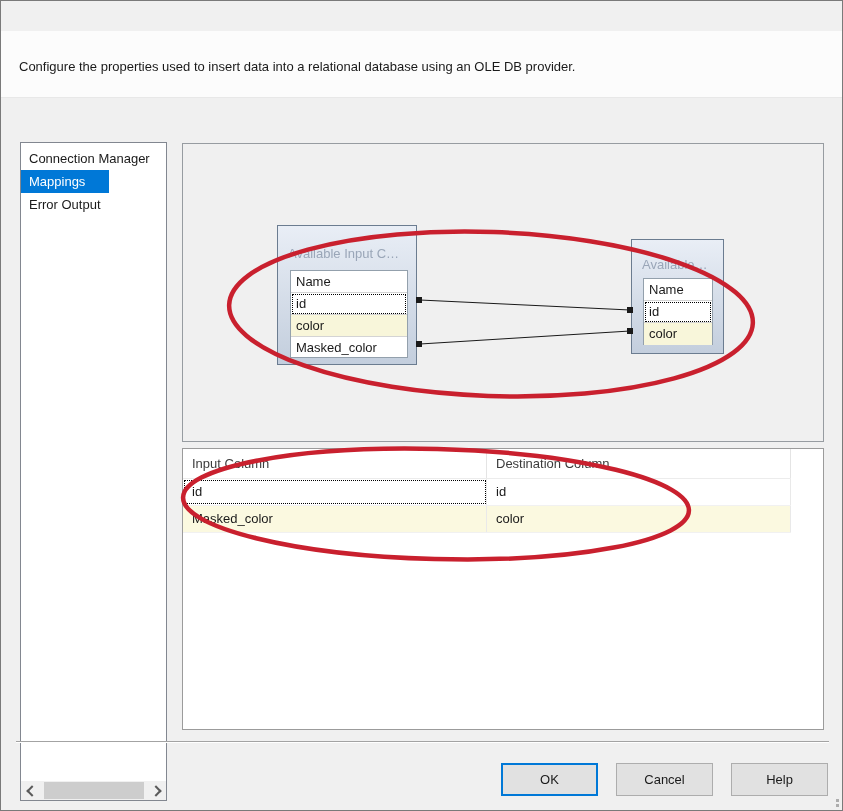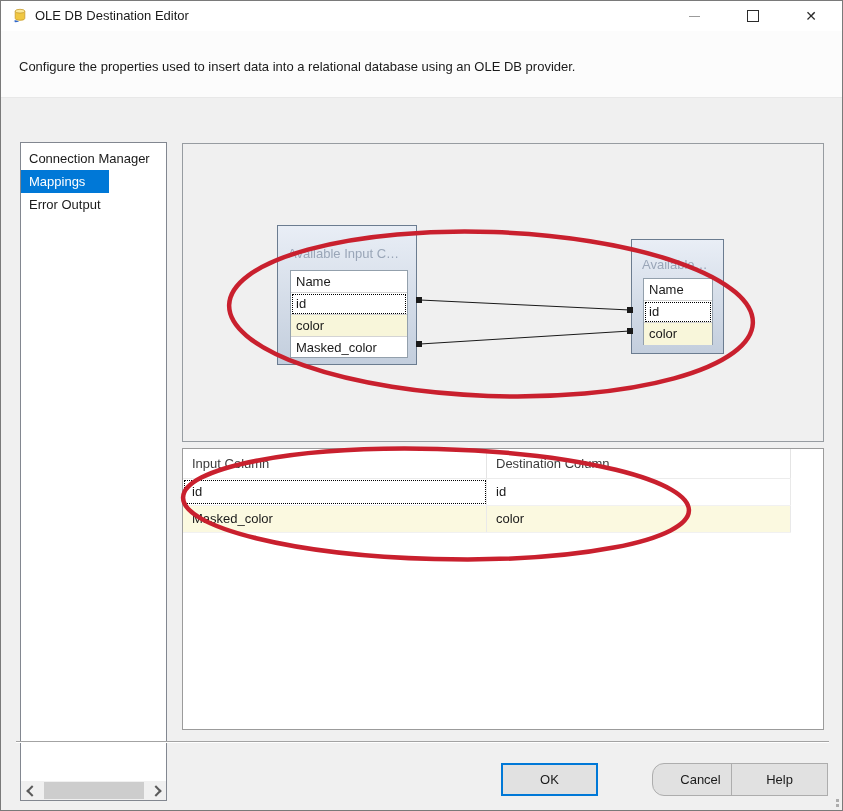--- a/index.html
+++ b/index.html
@@ -52,51 +52,34 @@
   .mg-hcell{width:304px;line-height:29px;font-size:13px;color:#3c3c3c;padding-left:9px;box-sizing:border-box;border-right:1px solid #e4e4e4;white-space:nowrap;overflow:hidden;}
   .mg-row{position:absolute;left:0;height:27px;display:flex;border-bottom:1px solid #f1f1f1;box-sizing:border-box;}
   .mg-cell{width:304px;line-height:26px;font-size:13px;color:#1a1a1a;padding-left:9px;box-sizing:border-box;border-right:1px solid #e9e9e9;white-space:nowrap;overflow:hidden;}
   .mg-row.r1{top:30px;}
   .mg-row.r2{top:57px;background:#fbf9e0;}
   .mg-cell.focus{outline:1px dotted #000;outline-offset:-2px;}
   
   .separator{position:absolute;left:15px;top:740px;width:813px;height:0;border-top:1px solid #a3a3a3;border-bottom:1px solid #ffffff;}
   .pushbtn{position:absolute;top:762px;width:97px;height:33px;background:#e1e1e1;border:1px solid #adadad;box-sizing:border-box;font-size:13px;color:#1a1a1a;display:flex;align-items:center;justify-content:center;font-family:"Liberation Sans",sans-serif;}
   .pushbtn.focused{border:2px solid #0078d7;}
-  .btn-ok{left:500px;}.btn-cancel{left:651px;border-radius:12px;}.btn-help{left:730px;}
+  .btn-ok{left:500px;}.btn-cancel{left:615px;}.btn-help{left:730px;}
   .grip{position:absolute;right:2px;bottom:2px;width:10px;height:10px;}
   .grip i{position:absolute;width:3px;height:3px;background:#adadad;}
   .grip .d1{right:1px;bottom:6px;}
   .grip .d2{right:1px;bottom:1px;}
   
   .annotations{position:absolute;left:0;top:0;pointer-events:none;}
   .annotations ellipse{fill:none;stroke:#c9202e;stroke-width:4.5;}
 </style>
 </head>
 <body>
 
 <div class="window">
 
-  <div class="titlebar">
-    <svg class="app-icon" viewBox="0 0 18 18">
-      <path d="M4.2 4.2 v7.2 a4.8 1.9 0 0 0 9.6 0 v-7.2 z" fill="#f0c742" stroke="#c79a2a" stroke-width="0.8"></path>
-      <ellipse cx="9" cy="4.2" rx="4.8" ry="1.9" fill="#fbe89a" stroke="#c79a2a" stroke-width="0.8"></ellipse>
-      <path d="M8.2 14.2 q-3.2 1.6 -5.8 0.6 l1.8 -0.2 -0.9 -1.6 z" fill="#2f66c9"></path>
-    </svg>
-    <span class="title-text">OLE DB Destination Editor</span>
-    <div class="winbtn btn-min">
-        <span class="min-glyph"></span>
-      </div>
-    <div class="winbtn btn-max">
-        <span class="max-glyph"></span>
-      </div>
-    <div class="winbtn btn-close">
-        <span class="close-glyph">✕</span>
-      </div>
-  </div>
 
   <div class="banner">
     <div class="desc">Configure the properties used to insert data into a relational database using an OLE DB provider.</div>
   </div>
 
   <div class="sidebar">
     <div class="side-items">
       <div class="side-item">Connection Manager</div>
       <div class="side-item sel">Mappings</div>
       <div class="side-item">Error Output</div>

